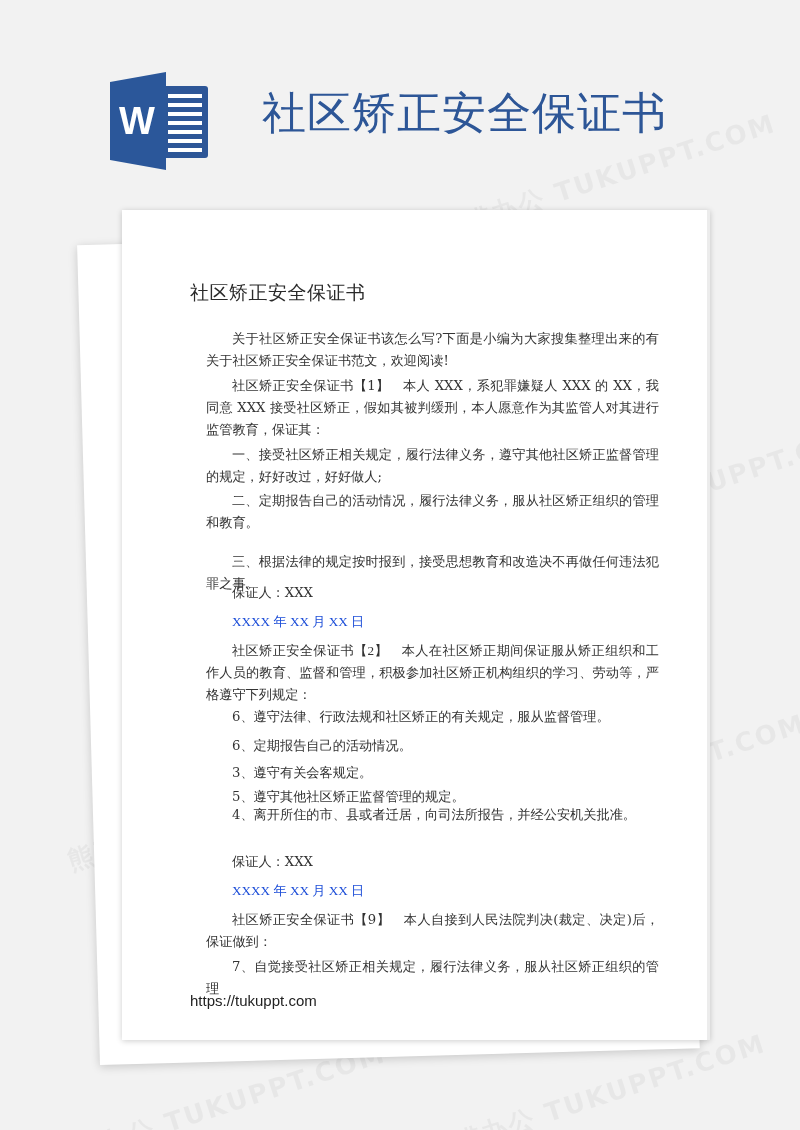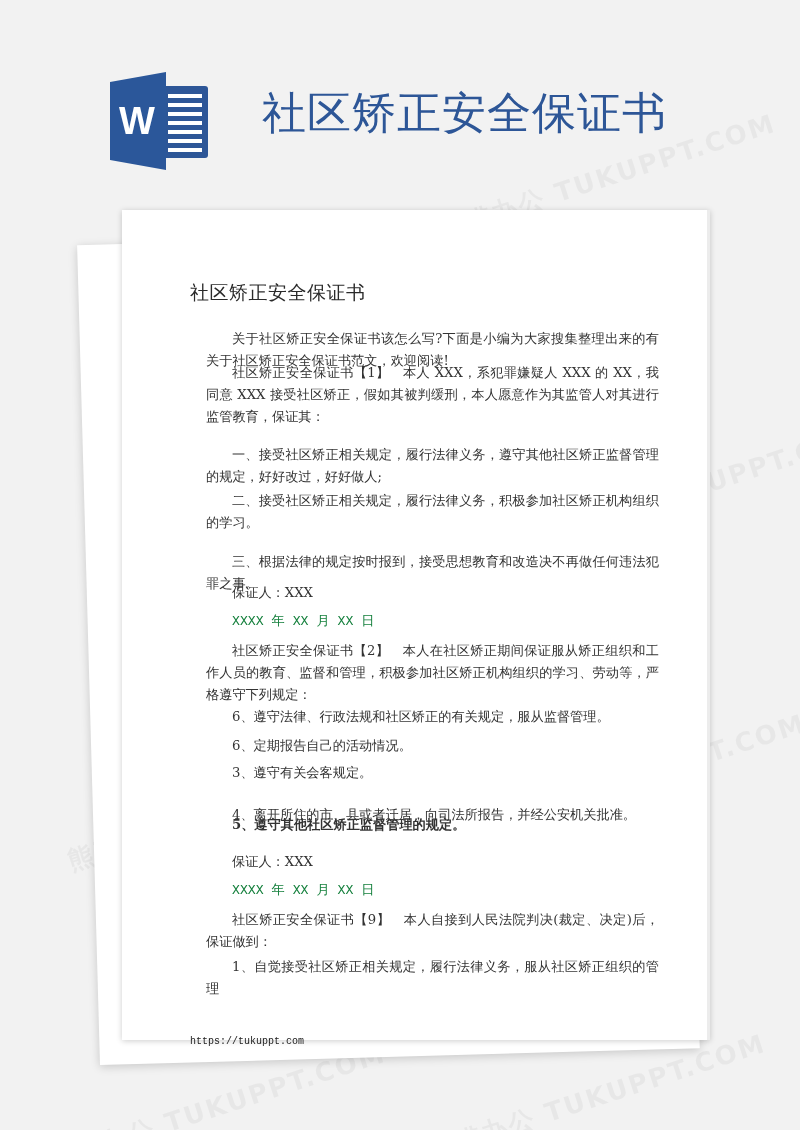--- a/index.html
+++ b/index.html
@@ -32,24 +32,24 @@
   }
   .doc {
     position:absolute; left:68px; top:0; width:453px;
     color:#333; font-size:13.2px; line-height:22px;
   }
   .doc-title {
     position:absolute; left:68px; top:70px;
     font-size:19px; color:#2a2a2a; letter-spacing:0.5px;
   }
   .p { position:absolute; left:0; width:453px; text-indent:26px; text-align:justify;margin-left:16px; }
-  .sans { font-family:Liberation Mono, monospace; color:#15803d; }
+  .sans { font-family:Liberation Serif, serif; color:#1d4ed8; }
   .footer-url {
     position:absolute; left:68px; top:782px;
-    font-family:Liberation Mono, monospace; font-size:10px; color:#222;margin-top:44px;
+    font-family:Liberation Sans, sans-serif; font-size:15px; color:#222;
   }
 </style>
 </head>
 <body>
 
 <div class="header">
   <svg class="word-icon" viewBox="0 0 100 98">
     <rect x="42" y="14" width="56" height="72" rx="3" fill="#2d5697"></rect>
     <g fill="#ffffff">
       <rect x="58" y="22" width="34" height="4"></rect>
@@ -73,31 +73,31 @@
 <div class="watermark" style="left:460px;top:760px;">熊猫办公 TUKUPPT.COM</div>
 <div class="watermark" style="left:40px;top:1090px;">熊猫办公 TUKUPPT.COM</div>
 <div class="watermark" style="left:420px;top:1080px;">熊猫办公 TUKUPPT.COM</div>
 
 <div class="paper-back"></div>
 
 <div class="paper">
   <div class="doc-title">社区矫正安全保证书</div>
   <div class="doc">
     <div class="p" style="top:118px;">关于社区矫正安全保证书该怎么写?下面是小编为大家搜集整理出来的有关于社区矫正安全保证书范文，欢迎阅读!</div>
-    <div class="p" style="top:152px;">社区矫正安全保证书【1】　本人 XXX，系犯罪嫌疑人 XXX 的 XX，我同意 XXX 接受社区矫正，假如其被判缓刑，本人愿意作为其监管人对其进行监管教育，保证其：</div>
+    <div class="p" style="top:165px;">社区矫正安全保证书【1】　本人 XXX，系犯罪嫌疑人 XXX 的 XX，我同意 XXX 接受社区矫正，假如其被判缓刑，本人愿意作为其监管人对其进行监管教育，保证其：</div>
     <div class="p" style="top:234px;">一、接受社区矫正相关规定，履行法律义务，遵守其他社区矫正监督管理的规定，好好改过，好好做人;</div>
-    <div class="p" style="top:280px;">二、接受社区矫正相关规定，履行法律义务，积极参加社区矫正机构组织的学习。</div>
+    <div class="p" style="top:280px;">二、定期报告自己的活动情况，履行法律义务，服从社区矫正组织的管理和教育。</div>
     <div class="p" style="top:341px;">三、根据法律的规定按时报到，接受思想教育和改造决不再做任何违法犯罪之事。</div>
     <div class="p" style="top:372px;">保证人：XXX</div>
     <div class="p sans" style="top:401px;">XXXX 年 XX 月 XX 日</div>
-    <div class="p" style="top:430px;">社区矫正安全保证书【2】　本人在社区矫正期间保证服从矫正组织和工作人员的教育、监督和管理，积极参加社区矫正机构组织的学习、劳动等，严格遵守下列规定：</div>
+    <div class="p" style="top:430px;font-family:Liberation Serif, serif;">社区矫正安全保证书【2】　本人在社区矫正期间保证服从矫正组织和工作人员的教育、监督和管理，积极参加社区矫正机构组织的学习、劳动等，严格遵守下列规定：</div>
     <div class="p" style="top:496px;">6、遵守法律、行政法规和社区矫正的有关规定，服从监督管理。</div>
     <div class="p" style="top:525px;">6、定期报告自己的活动情况。</div>
     <div class="p" style="top:552px;">3、遵守有关会客规定。</div>
     <div class="p" style="top:594px;">4、离开所住的市、县或者迁居，向司法所报告，并经公安机关批准。</div>
-    <div class="p" style="top:604px;font-weight:bold;">5、遵守其他社区矫正监督管理的规定。</div>
+    <div class="p" style="top:576px;">5、遵守其他社区矫正监督管理的规定。</div>
     <div class="p" style="top:641px;">保证人：XXX</div>
     <div class="p sans" style="top:670px;">XXXX 年 XX 月 XX 日</div>
     <div class="p" style="top:699px;">社区矫正安全保证书【9】　本人自接到人民法院判决(裁定、决定)后，保证做到：</div>
-    <div class="p" style="top:746px;">1、自觉接受社区矫正相关规定，履行法律义务，服从社区矫正组织的管理</div>
+    <div class="p" style="top:746px;">7、自觉接受社区矫正相关规定，履行法律义务，服从社区矫正组织的管理</div>
   </div>
   <div class="footer-url">https://tukuppt.com</div>
 </div>
 
 </body></html>

